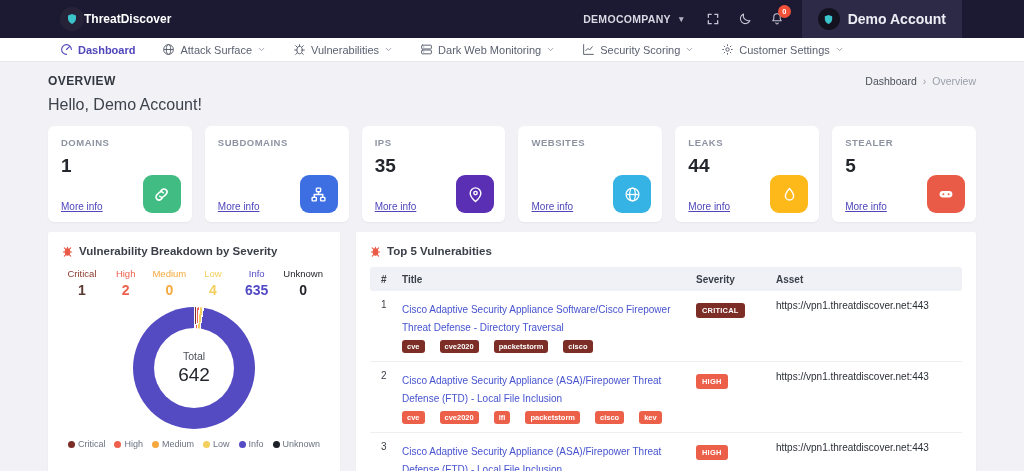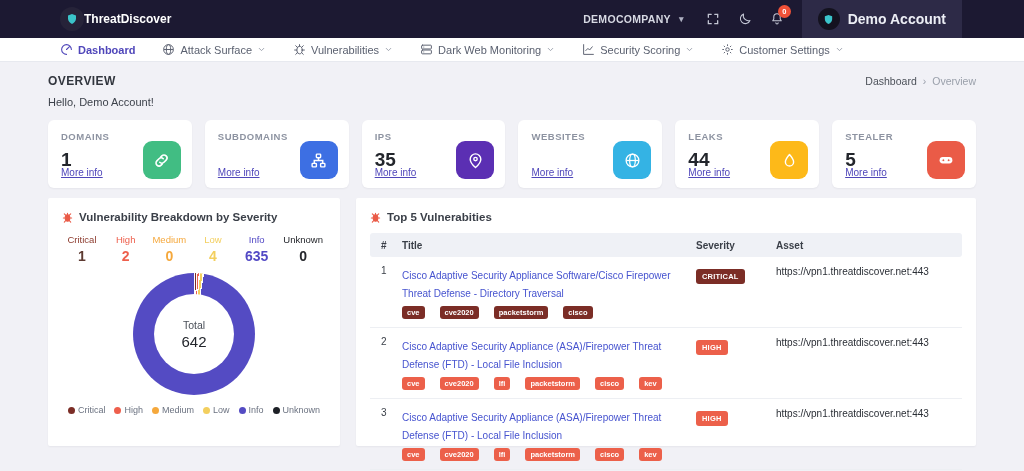--- a/index.html
+++ b/index.html
@@ -26,25 +26,25 @@
   .nav-item { display:flex; align-items:center; gap:5px; font-size:11px; color:#5b6170; cursor:pointer; }
   .nav-item .chev { color:#9ba0ac; }
   .nav-item.active { color:#4f46ba; font-weight:bold; }
 
   
   .content { padding:0 48px; }
   .page-head { display:flex; justify-content:space-between; align-items:center; margin-top:12px; }
   .page-title { font-size:12px; font-weight:bold; color:#32363e; letter-spacing:.4px; }
   .breadcrumb { font-size:10.5px; color:#9aa0ab; display:flex; align-items:center; gap:6px; }
   .crumb-root { color:#4c5閉159; color:#4c5159; cursor:pointer; }
-  .greeting { margin-top:8px; font-size:11px; color:#3d424b; }
+  .greeting { margin-top:8px; font-size:16px; color:#3d424b; }
 
   
   .cards { display:grid; grid-template-columns:repeat(6,1fr); gap:13px; margin-top:12px; }
-  .card { background:#fff; border-radius:6px; height:68px; padding:11px 13px; position:relative; box-shadow:0 1px 2px rgba(20,20,40,.05); }
+  .card { background:#fff; border-radius:6px; height:96px; padding:11px 13px; position:relative; box-shadow:0 1px 2px rgba(20,20,40,.05); }
   .card-label { font-size:9.5px; font-weight:bold; color:#8d93a1; letter-spacing:.5px; }
   .card-value { font-size:19px; font-weight:bold; color:#23262c; margin-top:7px; }
   .card-link { position:absolute; left:13px; bottom:10px; font-size:10px; color:#4f46ba; text-decoration:underline; cursor:pointer; }
   .card-icon { position:absolute; right:11px; bottom:9px; width:38px; height:38px; border-radius:9px; display:flex; align-items:center; justify-content:center; color:#fff; }
   .ic-green{background:#41bd83;} .ic-blue{background:#3d6fe3;} .ic-purple{background:#5b2fb3;}
   .ic-cyan{background:#34b3e4;} .ic-yellow{background:#fdb919;} .ic-red{background:#ea5b47;}
 
   
   .panels { display:flex; gap:16px; margin-top:10px; }
   .panel { background:#fff; border-radius:2px; padding:13px 14px; box-shadow:0 1px 2px rgba(20,20,40,.05); }
@@ -55,21 +55,21 @@
 
   .sev-stats { display:flex; justify-content:space-between; margin-top:11px; padding:0 3px; }
   .sev-cell { text-align:center; min-width:34px; }
   .sev-label { font-size:9.5px; }
   .sev-value { font-size:14px; font-weight:bold; margin-top:3px; }
 
   .donut-wrap { display:flex; justify-content:center; margin-top:9px; }
   .donut { width:122px; height:122px; border-radius:50%; position:relative; }
   .donut-hole { position:absolute; inset:21px; background:#fff; border-radius:50%; display:flex; flex-direction:column; align-items:center; justify-content:center; }
   .donut-total-label { font-size:10.5px; color:#4a4f58; }
-  .donut-total-value { font-size:15px; color:#23262c; margin-top:2px; }
+  .donut-total-value { font-size:19px; color:#23262c; margin-top:2px; }
   .legend { display:flex; justify-content:center; gap:9px; margin-top:10px; }
   .legend-item { display:flex; align-items:center; gap:3px; font-size:9px; color:#6b7280; white-space:nowrap; }
   .legend-dot { width:7px; height:7px; border-radius:50%; }
 
   
   .vtable { margin-top:10px; }
   .vt-head { display:flex; background:#eff1f6; height:24px; align-items:center; font-size:10px; font-weight:bold; color:#3a3f48; border-radius:3px; }
   .col-num { width:32px; padding-left:11px; }
   .col-title { flex:1; }
   .col-sev { width:80px; }

